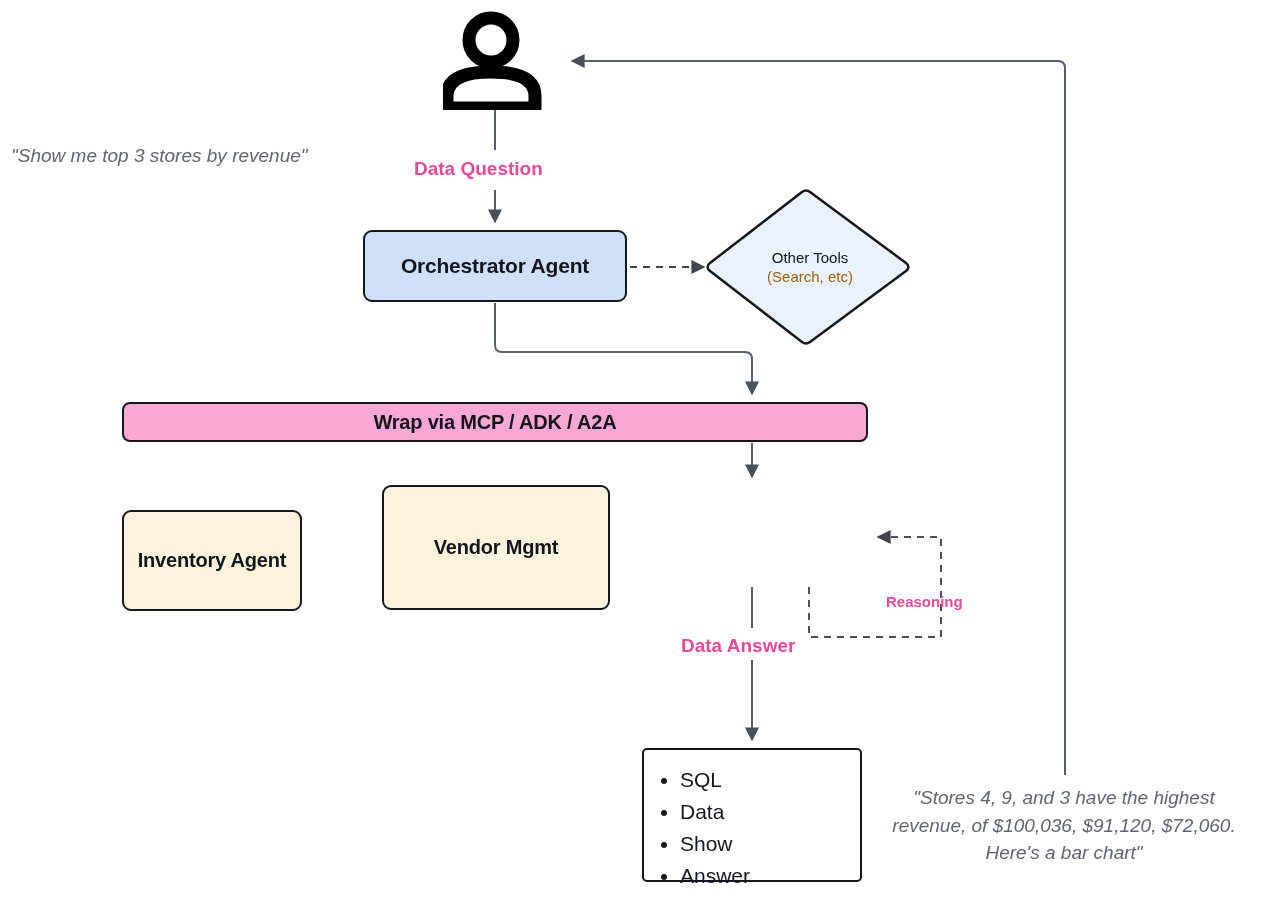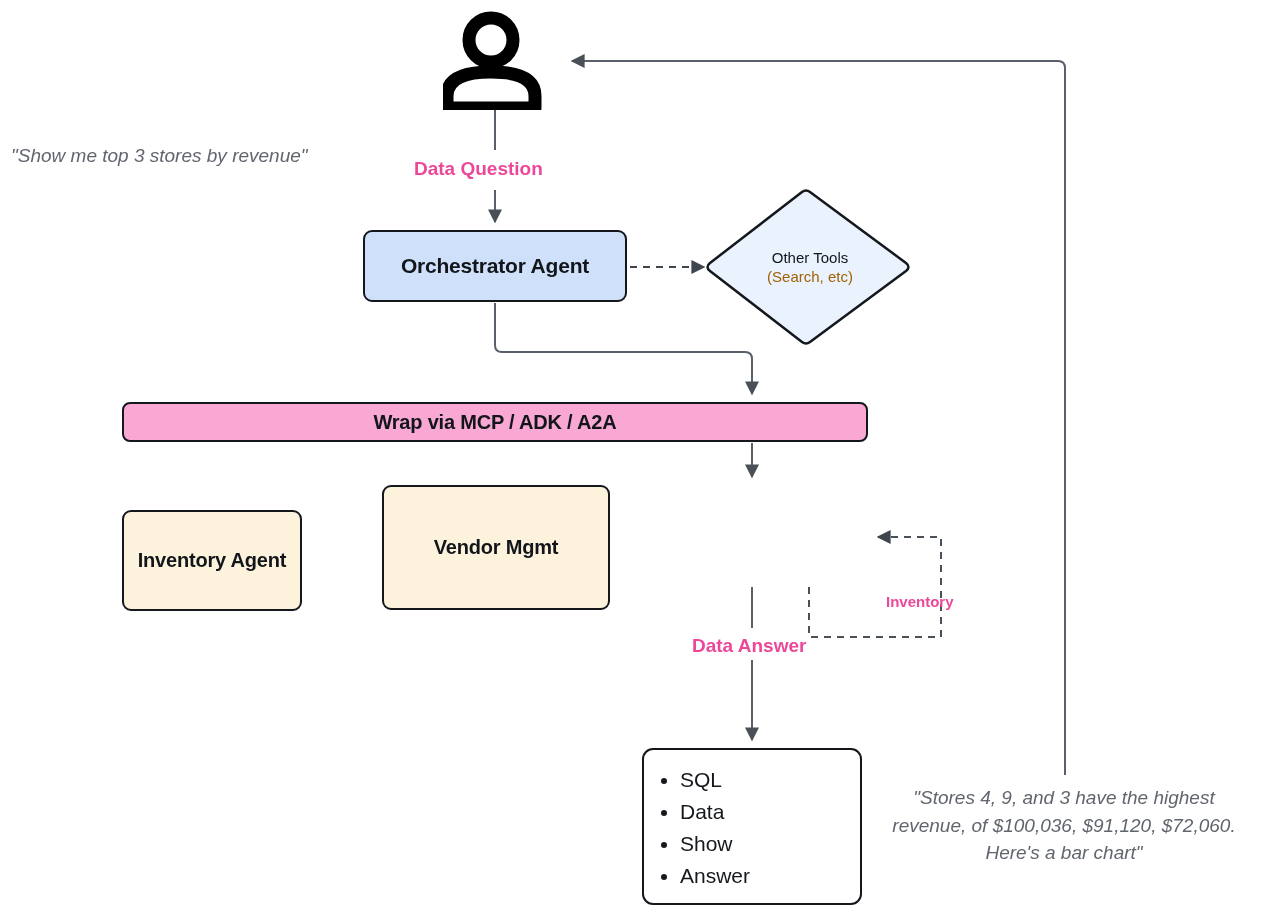--- a/index.html
+++ b/index.html
@@ -124,24 +124,24 @@
     line-height: 1.3;
     color: #a16207;
   }
 
   
   #output-box {
     position: absolute;
     left: 642px;
     top: 748px;
     width: 220px;
-    height: 157px;
+    height: 134px;
     box-sizing: border-box;
     border: 2.5px solid #14181d;
-    border-radius: 11px;
+    border-radius: 5px;
     background: #ffffff;
     padding: 14px 0 16px 22px;
   }
   #output-box ul {
     margin: 0;
     padding: 0 0 0 14px;
     list-style: disc;
   }
   #output-box li {
     font-size: 21px;
@@ -159,21 +159,20 @@
   }
   #label-data-question {
     left: 414px;
     top: 158px;
     font-size: 19px;
   }
   #label-data-answer {
     left: 681px;
     top: 635px;
     font-size: 19px;
-    margin-left: 11px;
   }
   #label-reasoning {
     left: 886px;
     top: 593px;
     font-size: 15px;
   }
 
   
   .annotation {
     position: absolute;
@@ -288,18 +287,18 @@
     <ul>
       <li>SQL</li>
       <li>Data</li>
       <li>Show</li>
       <li>Answer</li>
     </ul>
   </div>
 
   <div class="edge-label" id="label-data-question">Data Question</div>
   <div class="edge-label" id="label-data-answer">Data Answer</div>
-  <div class="edge-label" id="label-reasoning">Inventory</div>
+  <div class="edge-label" id="label-reasoning">Reasoning</div>
 
   <div class="annotation" id="annotation-user-question">"Show me top 3 stores by revenue"</div>
   <div class="annotation" id="annotation-agent-answer">"Stores 4, 9, and 3 have the highest revenue, of $100,036, $91,120, $72,060. Here's a bar chart"</div>
 
 </div>
 
 </body></html>

